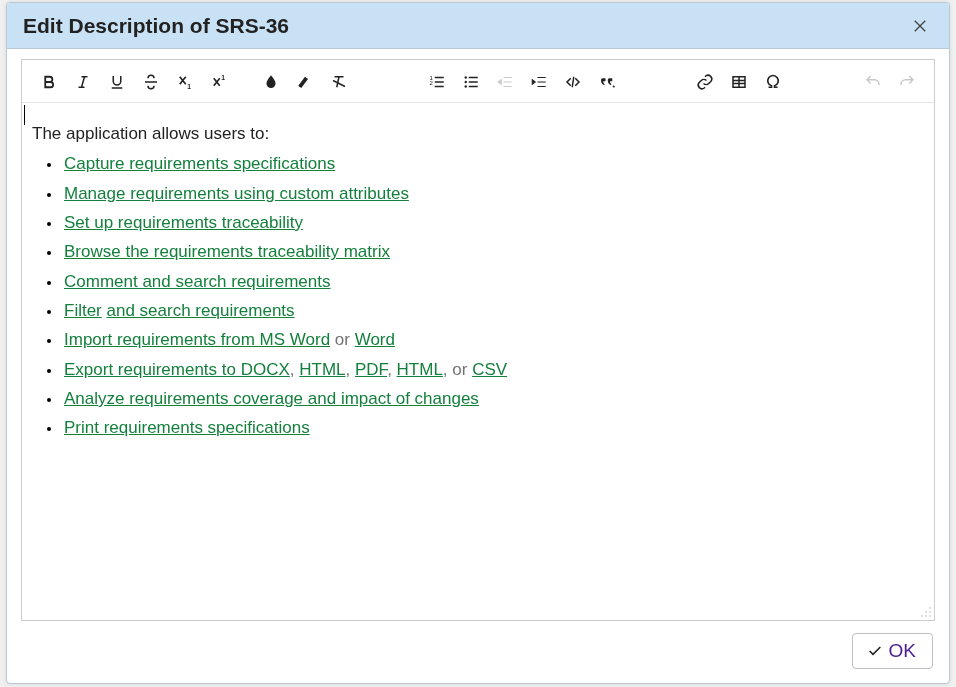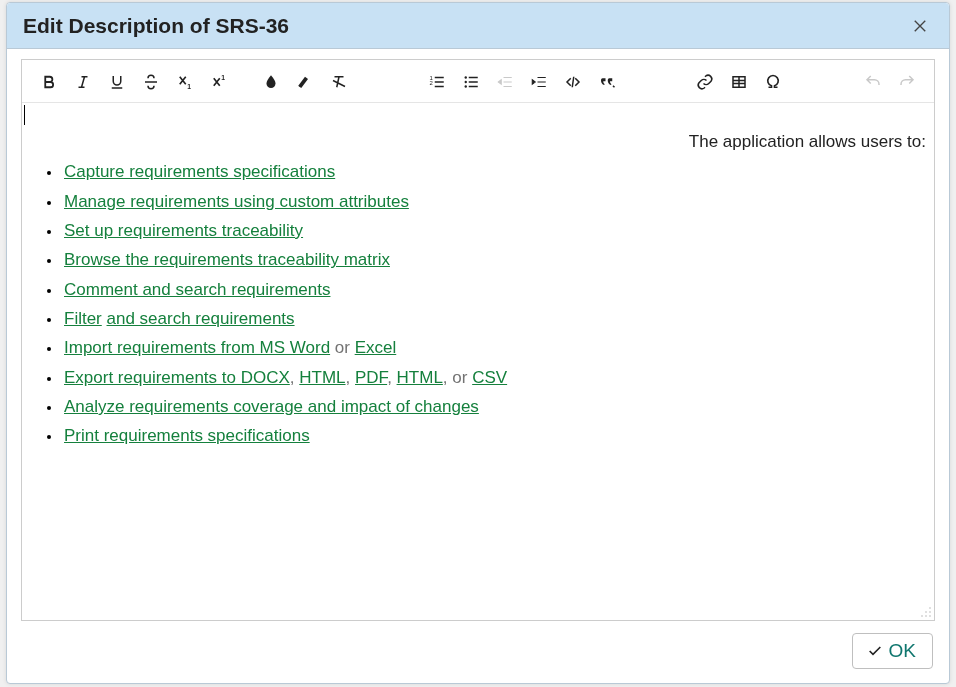--- a/index.html
+++ b/index.html
@@ -78,23 +78,22 @@
     flex: 1;
     padding: 14px 8px 8px 8px;
     font-size: 17px;
     color: #222;
     line-height: 1.55;
     overflow: auto;
     position: relative;
     cursor: text;
   }
   .intro {
-    margin: 12px 0 4px 2px;
+    margin: 4px 0 4px 2px;
     position: relative;
-    text-align: right;
   }
   .caret {
     position: absolute;
     left: 2px; top: 2px;
     width: 1px; height: 20px;
     background: #000;
   }
   ul.bullets {
     margin: 0 0 0 32px;
     padding: 0;
@@ -117,21 +116,21 @@
     justify-content: flex-end;
     gap: 10px;
     padding: 12px 16px 14px 16px;
   }
   .btn {
     border: 1px solid #bfbfbf;
     background: #fff;
     border-radius: 4px;
     padding: 6px 16px 6px 14px;
     font-size: 19px;
-    color: #0f766e;
+    color: #4c1d95;
     display: flex;
     align-items: center;
     gap: 6px;
     cursor: pointer;
   }
 </style>
 </head>
 <body>
 
 <div class="dialog">
@@ -286,21 +285,21 @@
     <div class="editor-body" contenteditable="true" style="">
       <div class="caret"></div>
       <p class="intro">The application allows users to:</p>
       <ul class="bullets" id="bullets">
           <li><span class="lnk">Capture requirements specifications</span></li>
           <li><span class="lnk">Manage requirements using custom attributes</span></li>
           <li><span class="lnk">Set up requirements traceability</span></li>
           <li><span class="lnk">Browse the requirements traceability matrix</span></li>
           <li><span class="lnk">Comment and search requirements</span></li>
           <li><span class="lnk">Filter</span><span class="plain"> </span><span class="lnk">and search requirements</span></li>
-          <li><span class="lnk">Import requirements from MS Word</span><span class="plain"> or </span><span class="lnk">Excel</span></li>
+          <li><span class="lnk">Import requirements from MS Word</span><span class="plain"> or </span><span class="lnk">Word</span></li>
           <li><span class="lnk">Export requirements to DOCX</span><span class="plain">, </span><span class="lnk">HTML</span><span class="plain">,  </span><span class="lnk">PDF</span><span class="plain">, </span><span class="lnk">HTML</span><span class="plain">, or </span><span class="lnk">CSV</span></li>
           <li><span class="lnk">Analyze requirements coverage and impact of changes</span></li>
           <li><span class="lnk">Print requirements specifications</span></li>
         </ul>
       <svg class="resize-grip" viewBox="0 0 12 12">
         <circle cx="10" cy="2" r="1" fill="#888"></circle>
           <circle cx="6" cy="6" r="1" fill="#888"></circle>
           <circle cx="10" cy="6" r="1" fill="#888"></circle>
           <circle cx="2" cy="10" r="1" fill="#888"></circle>
           <circle cx="6" cy="10" r="1" fill="#888"></circle>

